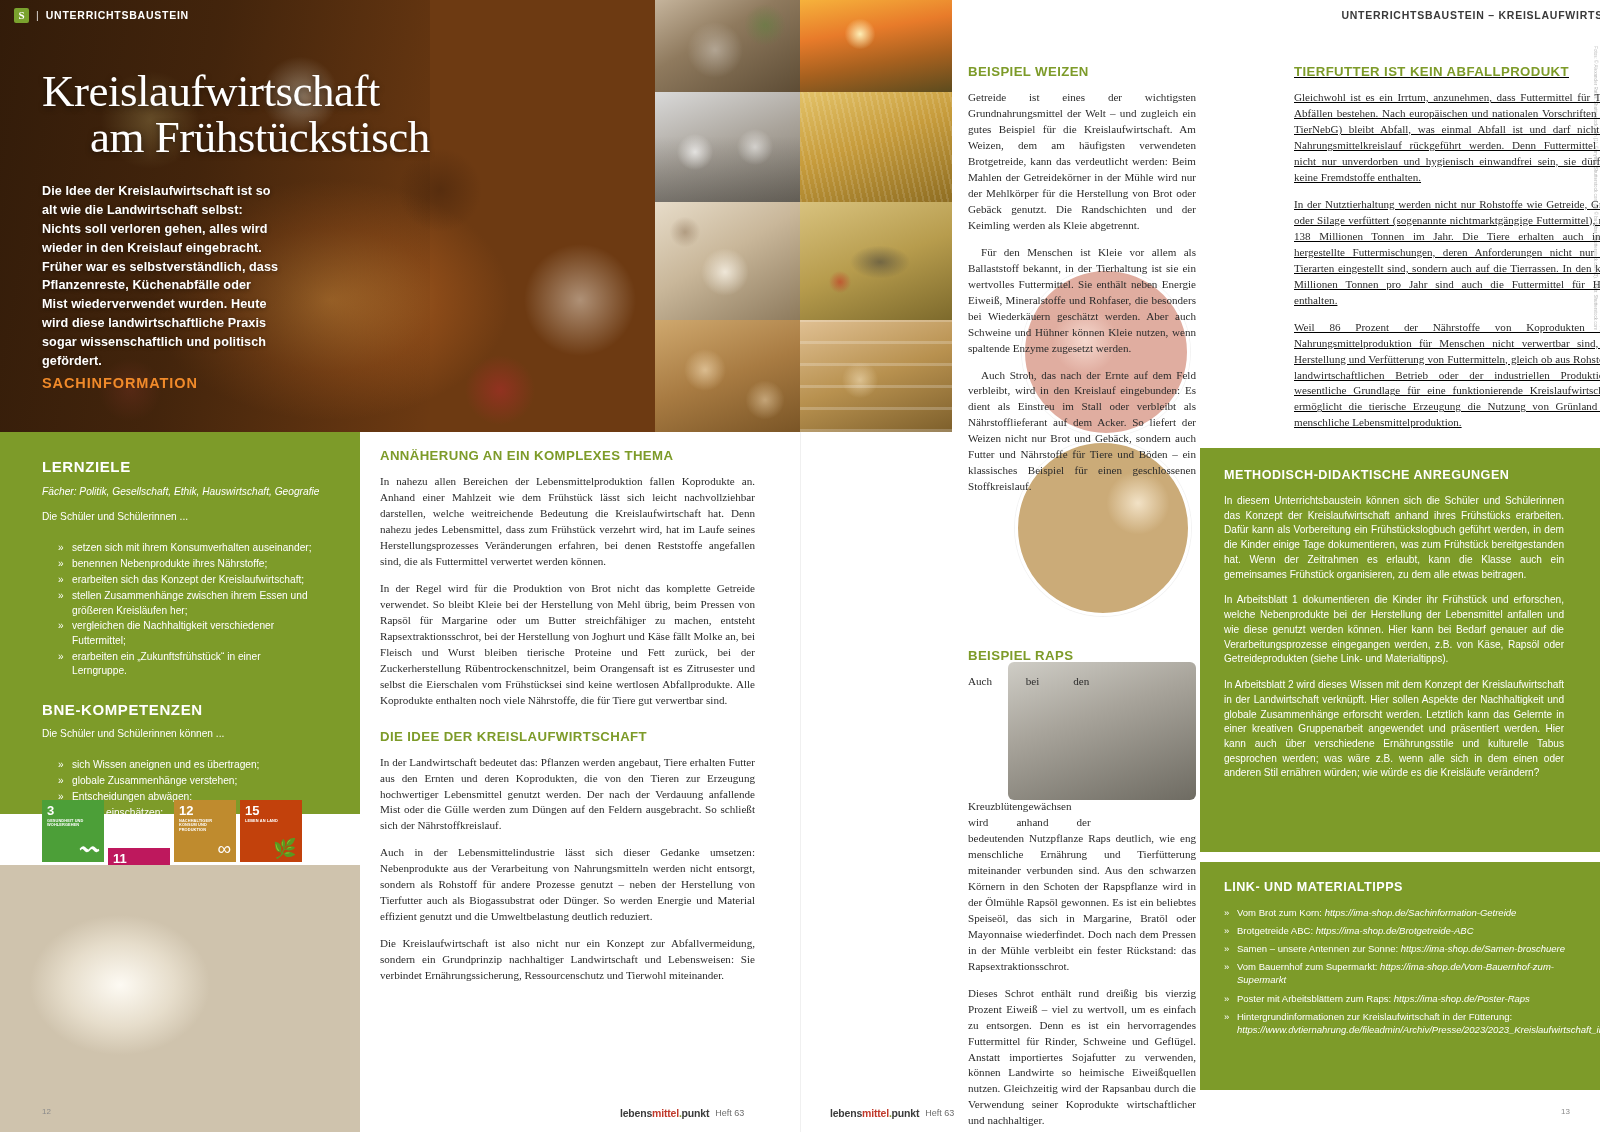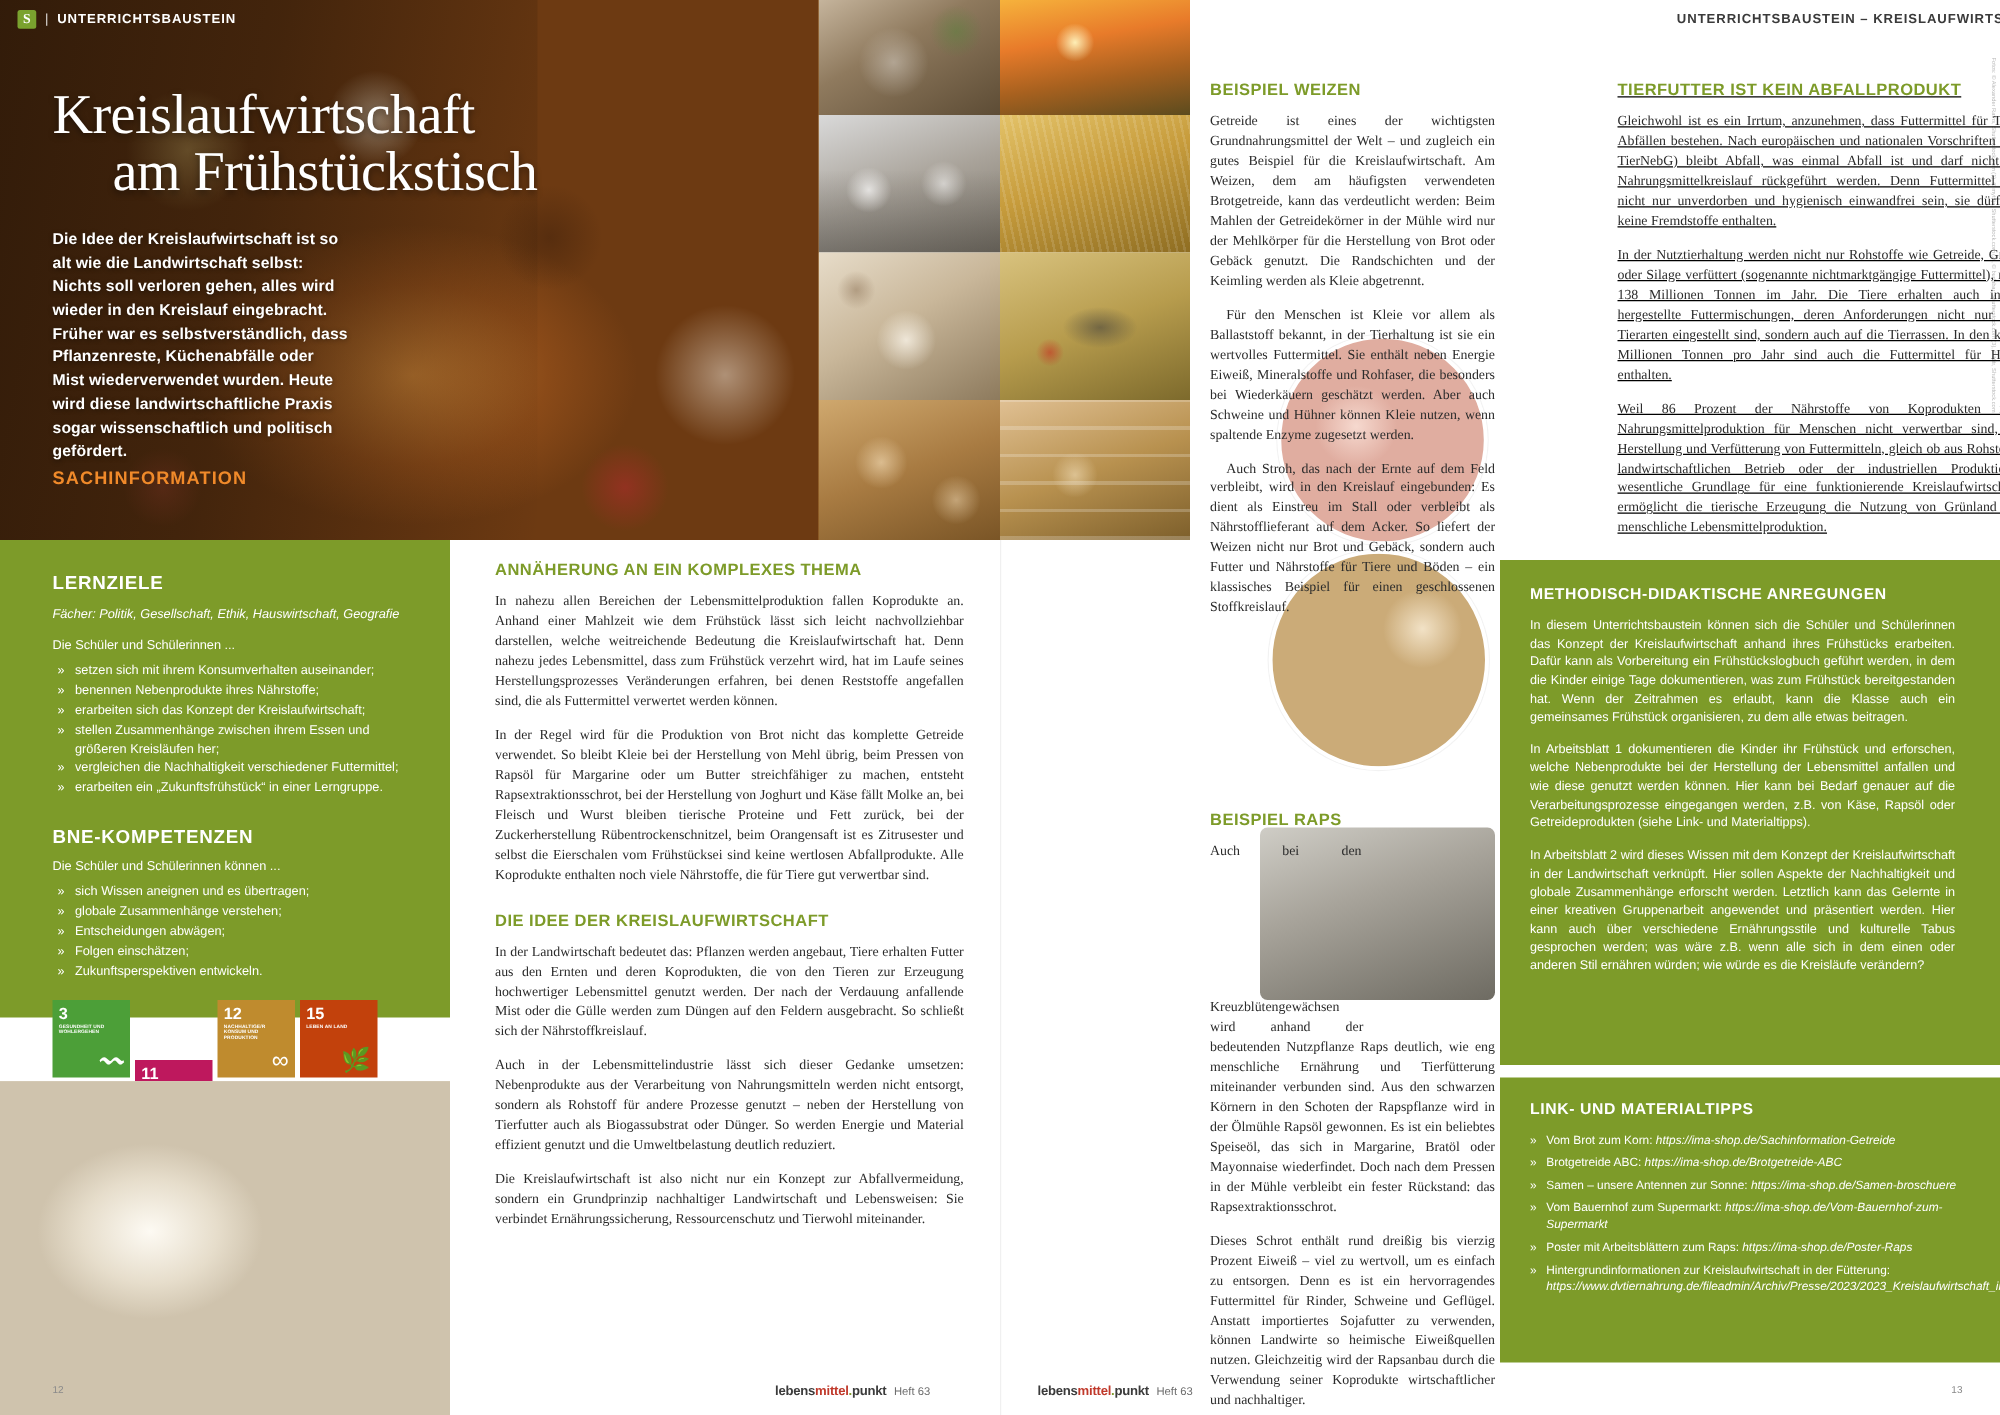--- a/index.html
+++ b/index.html
@@ -116,21 +116,21 @@
     font-family:"Liberation Sans", sans-serif;
   }
   .gp-h {
     font-size:15px; font-weight:bold; letter-spacing:.6px; margin-bottom:10px;
   }
   .gp-h2 {
     font-size:15px; font-weight:bold; letter-spacing:.6px; margin:22px 0 9px 0;
   }
   .gp-sub { font-size:10.2px; font-style:italic; line-height:1.4; margin-bottom:11px; }
   .gp-lead { font-size:10.2px; line-height:1.45; margin-bottom:5px; }
-  .gp-list { list-style:none; margin:4px; padding:0; }
+  .gp-list { list-style:none; margin:16px; padding:0; }
   .gp-list li {
     font-size:10.2px; line-height:1.42; padding-left:14px; position:relative; margin-bottom:1.5px;
   }
   .gp-list li:before {
     content:"»"; position:absolute; left:0; top:0; font-size:10px;
   }
 
   
   .sdg-row { position:absolute; left:42px; top:800px; display:flex; gap:4px; }
   .sdg {
@@ -167,21 +167,21 @@
     font-family:"Liberation Sans", sans-serif;
     font-size:13.2px; font-weight:bold; color:#7d9b29; letter-spacing:.4px;
     margin:0 0 11px 0; text-transform:uppercase;
   }
   .col p {
     font-size:11.1px; line-height:1.44; color:#2b2b2b; margin:0 0 11px 0;
     text-align:justify; hyphens:auto;
   }
   .col p.ind { text-indent:13px; }
 
-  .col-left-text { left:380px; top:448px; width:375px;margin-left:16px; }
+  .col-left-text { left:380px; top:448px; width:375px; }
   .col-mid { left:968px; top:64px; width:228px; }
   .col-right { left:1294px; top:64px; width:343px;text-decoration:underline; }
 
   .col-mid h2, .col-right h2 { font-size:13.2px; }
 
   
   .col-mid-2 { left:968px; top:648px; width:228px; }
   .wrap-circle-r {
     float:right; width:128px; height:150px; shape-outside:circle(50%); margin:0 0 6px 8px;
   }

